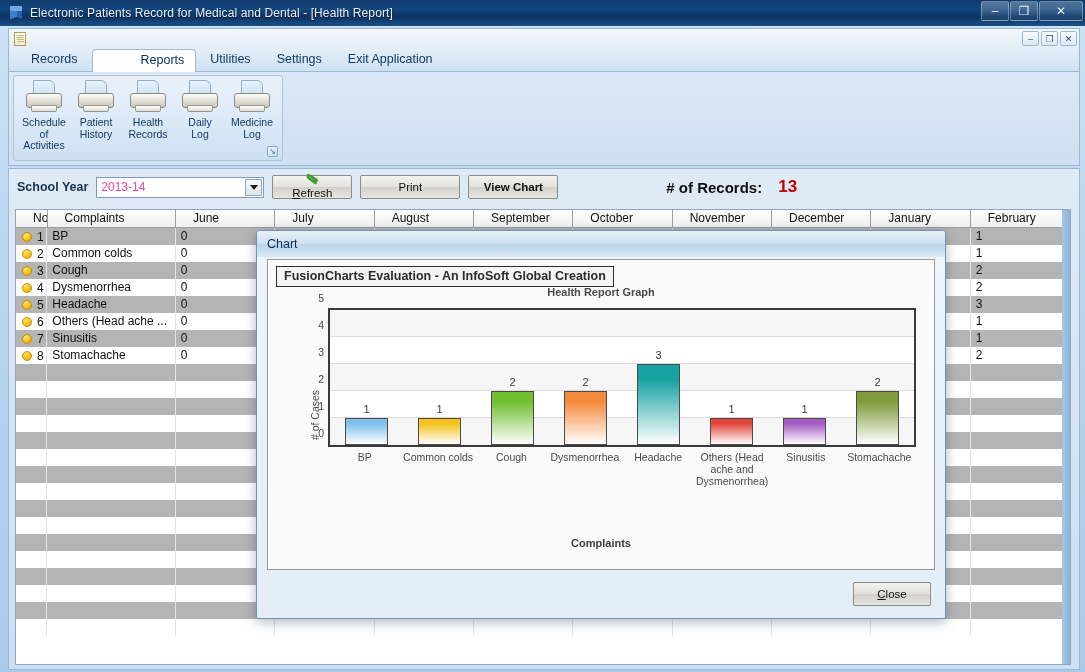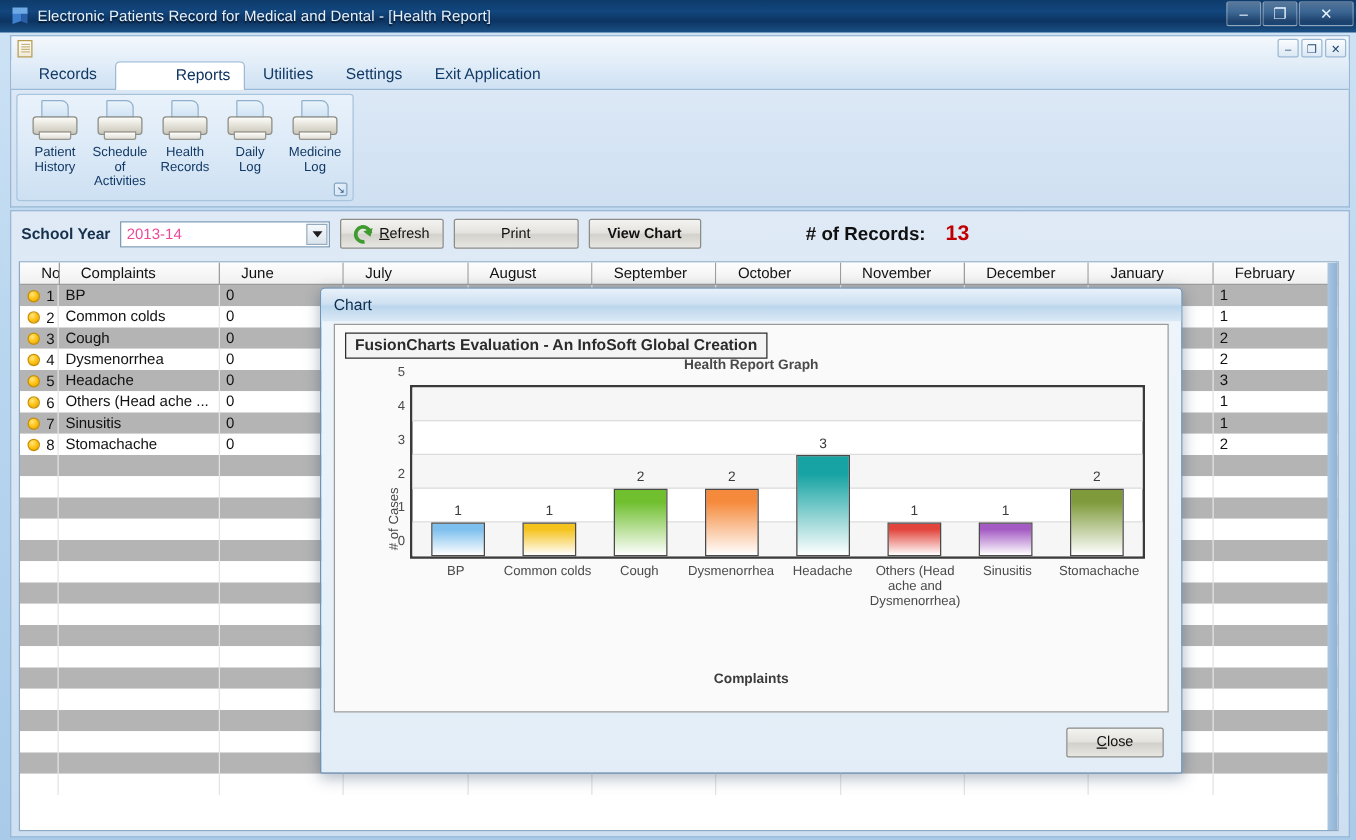--- a/index.html
+++ b/index.html
@@ -174,36 +174,36 @@
     content: ''; border-left: 4px solid transparent; border-right: 4px solid transparent;
     border-top: 5px solid #1d1d1d;
   }
   .btn3d {
     height: 24px; min-width: 60px; padding: 0 10px;
     background: linear-gradient(180deg,#f3f3f1 0%,#e3e2de 48%,#d2d1cb 52%,#e7e6e1 100%);
     border: 1px solid #8d8d87; border-radius: 2px;
     display: flex; align-items: center; justify-content: center; gap: 5px;
     font-size: 11.5px; color: #101010;
   }
-  .btn3d.refresh { min-width: 80px; }
+  .btn3d.refresh { min-width: 80px; flex-direction: column; }
   .btn3d.print { min-width: 100px; }
   .btn3d.viewchart { min-width: 90px; font-weight: bold; }
   .u { text-decoration: underline; }
   .refresh-ico {
     width: 15px; height: 15px; border-radius: 50%;
     border: 3px solid #3f9b2f; border-right-color: transparent;
     transform: rotate(35deg); position: relative;
   }
   .refresh-ico::after{
     content:''; position:absolute; right:-3px; top:-2px;
     border-left:4px solid transparent; border-right:4px solid transparent;
     border-bottom:6px solid #3f9b2f; transform: rotate(125deg);
   }
   .records-lbl {
-    margin-left: 76px; font-size: 15px; font-weight: bold; color: #101010;
+    margin-left: 100px; font-size: 15px; font-weight: bold; color: #101010;
   }
   .records-val {
     font-size: 17px; font-weight: bold; color: #c00000; margin-left: 8px;
   }
 
   
   .grid-wrap {
     position: absolute; left: 6px; right: 8px; top: 40px; bottom: 4px;
     background: #ffffff; border: 1px solid #8ba8c4;
     overflow: hidden;
@@ -365,32 +365,32 @@
     <div class="ribbon-body">
       <div class="group">
         <div class="group-items">
 
           <div class="g-item">
             <div class="printer">
               <div class="paper"></div>
                 <div class="body"></div>
                 <div class="slot"></div>
             </div>
-            <div class="g-label">Patient</div>
-            <div class="g-label">History</div>
+            <div class="g-label">Schedule of</div>
+            <div class="g-label">Activities</div>
           </div>
 
           <div class="g-item">
             <div class="printer">
               <div class="paper"></div>
                 <div class="body"></div>
                 <div class="slot"></div>
             </div>
-            <div class="g-label">Schedule of</div>
-            <div class="g-label">Activities</div>
+            <div class="g-label">Patient</div>
+            <div class="g-label">History</div>
           </div>
 
           <div class="g-item">
             <div class="printer">
               <div class="paper"></div>
                 <div class="body"></div>
                 <div class="slot"></div>
             </div>
             <div class="g-label">Health</div>
             <div class="g-label">Records</div>

